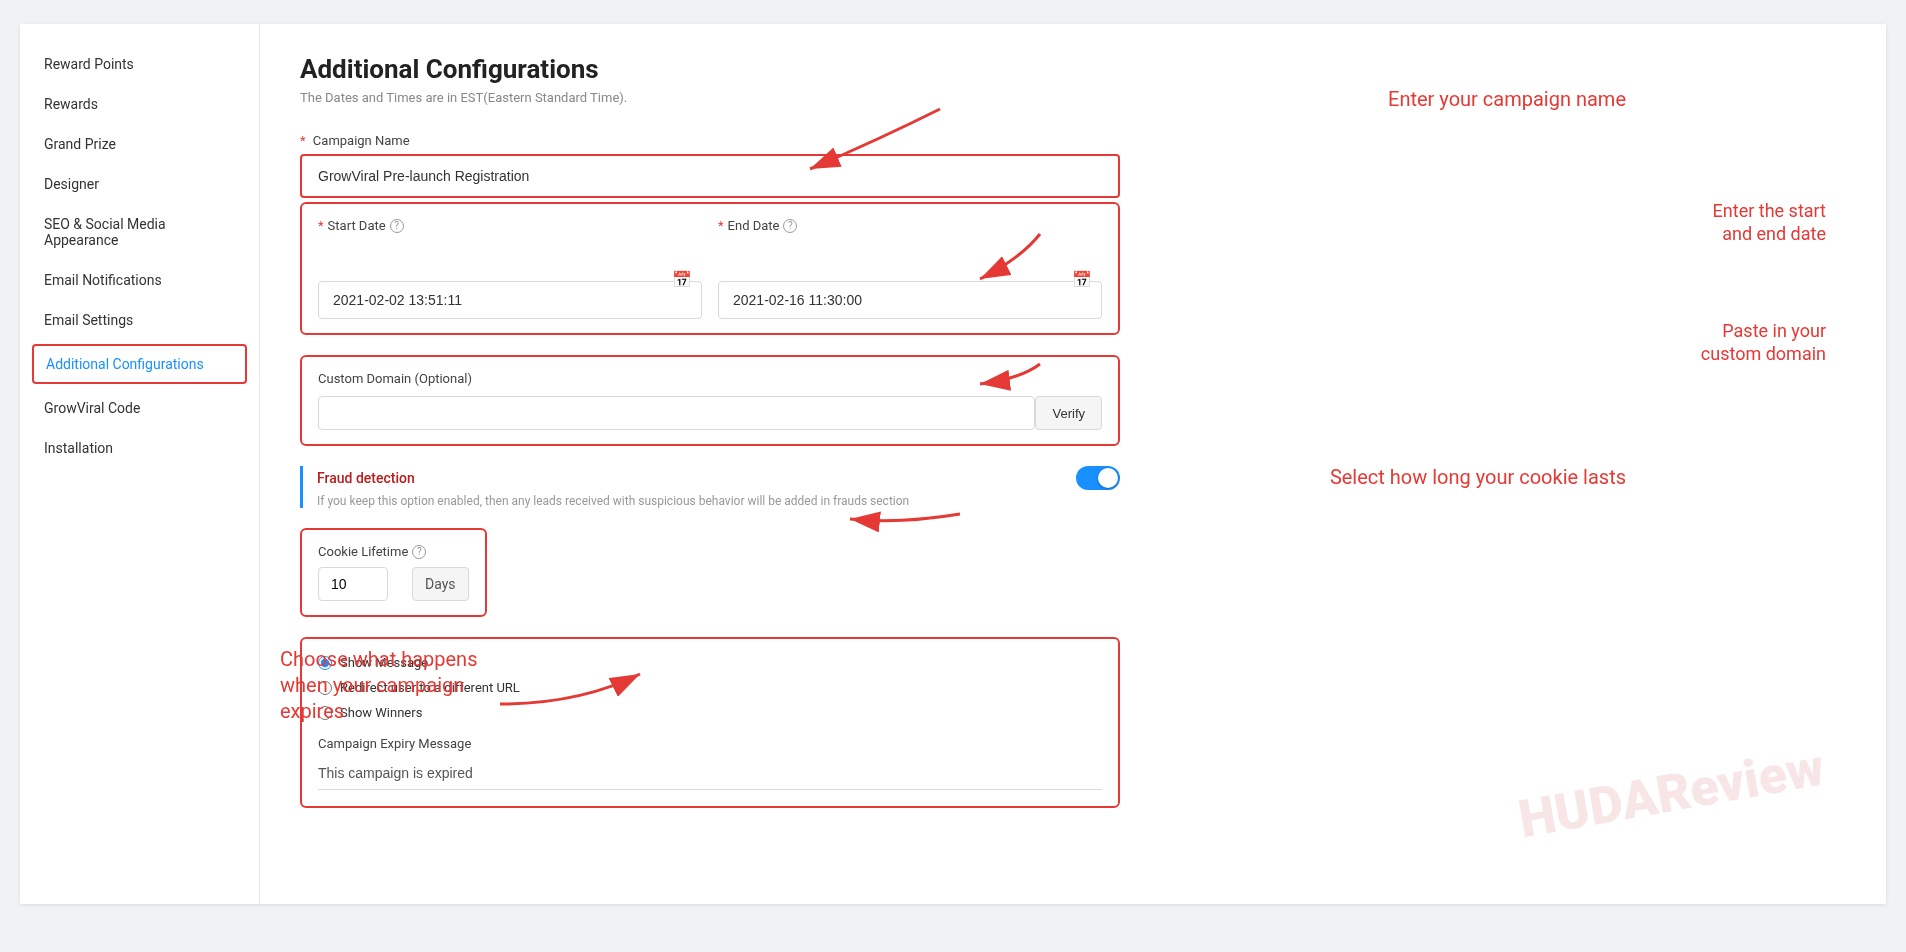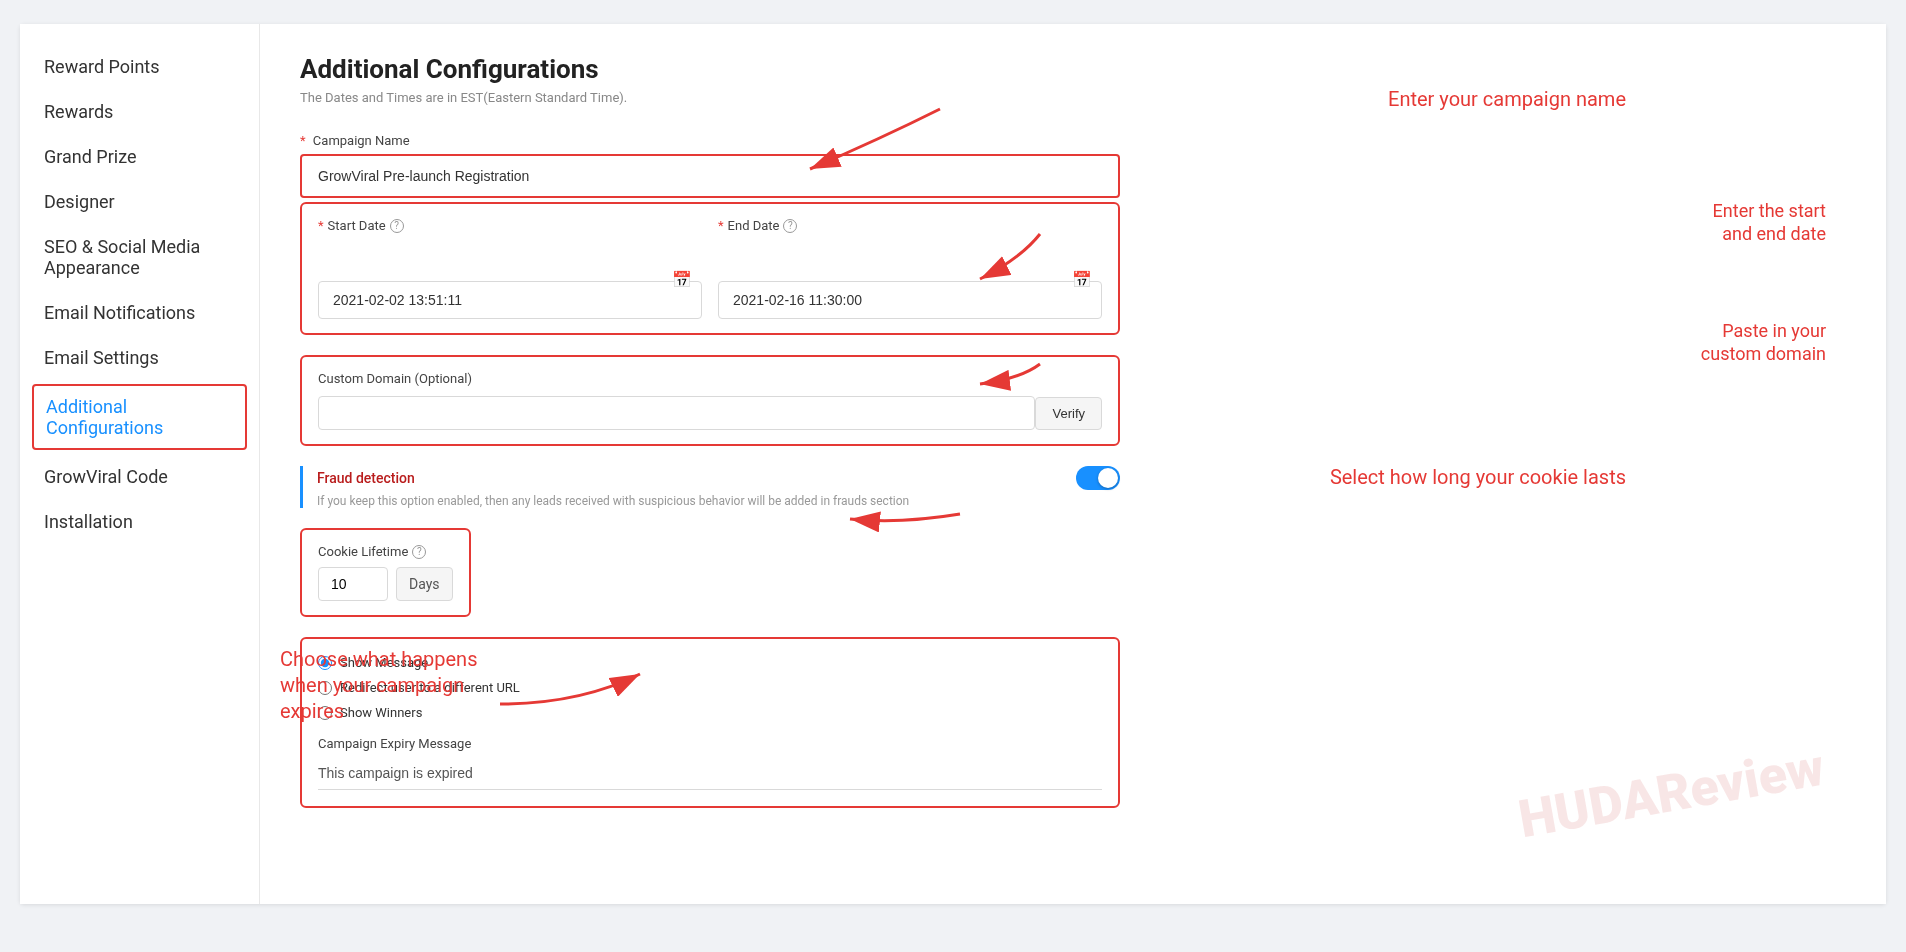--- a/index.html
+++ b/index.html
@@ -14,21 +14,21 @@
     .sidebar {
       width: 240px;
       background: #fff;
       padding: 20px 0;
       flex-shrink: 0;
       border-right: 1px solid #e8e8e8;
     }
 
     .sidebar-item {
       padding: 12px 24px;
-      font-size: 18px;
+      font-size: 14px;
       color: #333;
       cursor: pointer;
       display: block;
     }
 
     .sidebar-item.active {
       color: #1890ff;
       background: #fff;
       border: 2px solid #e53935;
       border-radius: 4px;
@@ -152,21 +152,20 @@
     }
 
     .custom-domain-label {
       font-size: 13px;
       color: #444;
       margin-bottom: 10px;
     }
 
     .custom-domain-input-row {
       display: flex;
-      align-items: center;
     }
 
     .custom-domain-input {
       flex: 1;
       border: 1px solid #d9d9d9;
       border-radius: 4px;
       padding: 8px 12px;
       font-size: 14px;
       outline: none;
     }
@@ -246,21 +245,21 @@
       font-size: 13px;
       color: #444;
       margin-bottom: 8px;
       display: flex;
       align-items: center;
       gap: 4px;
     }
 
     .cookie-input-row {
       display: flex;
-      gap: 8px;
+      gap: 24px;
       align-items: center;
     }
 
     .cookie-number {
       width: 70px;
       border: 1px solid #d9d9d9;
       border-radius: 4px;
       padding: 8px 12px;
       font-size: 14px;
       outline: none;

